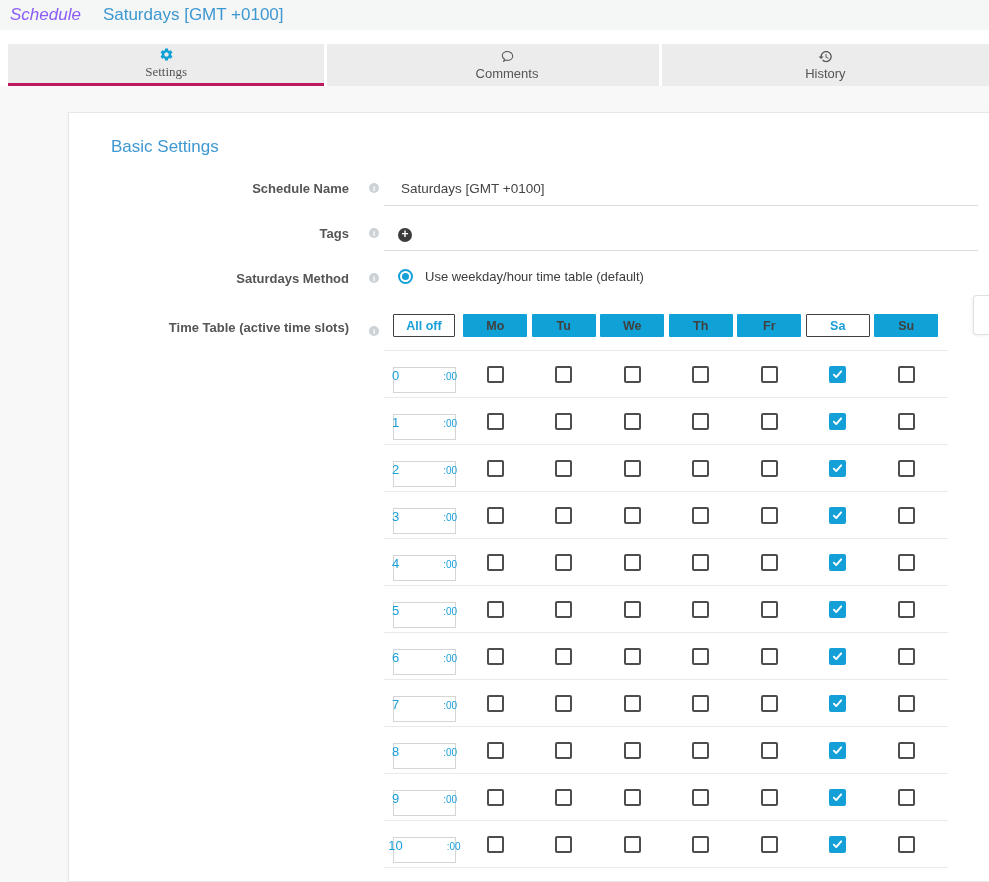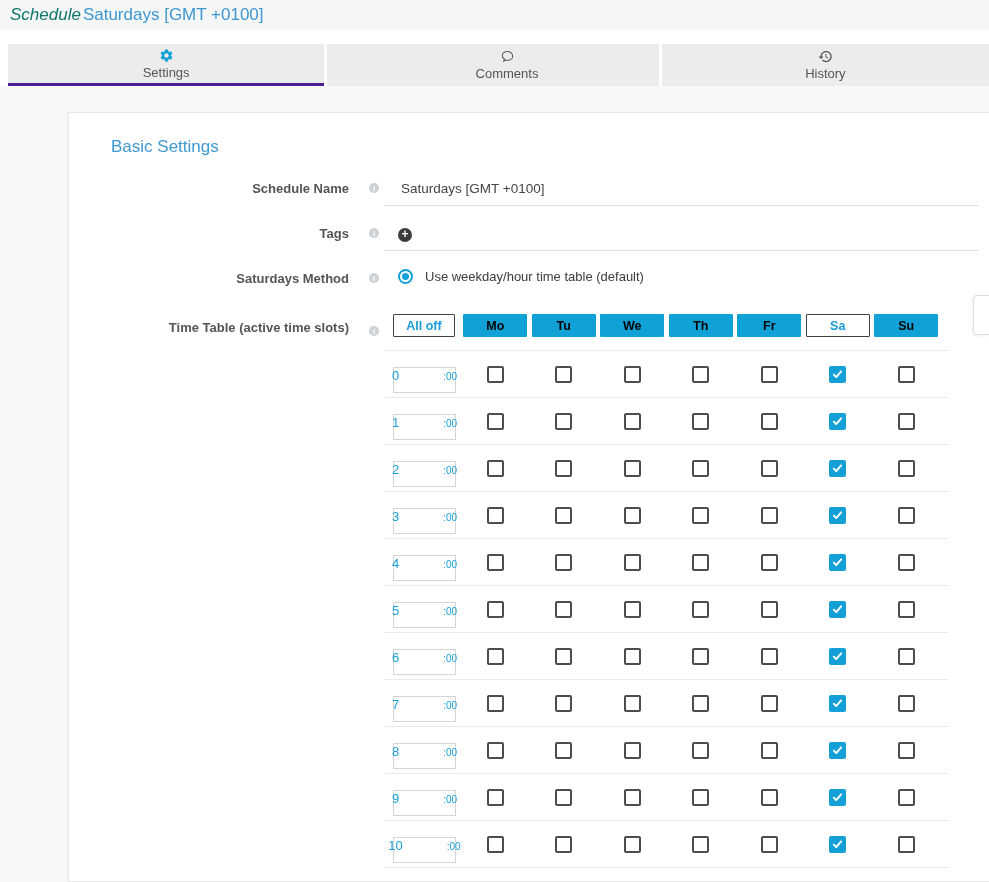--- a/index.html
+++ b/index.html
@@ -3,27 +3,27 @@
 <meta charset="utf-8">
 <style>
   * { margin:0; padding:0; box-sizing:border-box; }
   html,body { width:989px; height:882px; overflow:hidden; background:#fff;
     font-family:"Liberation Sans","DejaVu Sans",sans-serif; }
 
   
   .titlebar { height:30px; background:#f5f6f6; display:flex; align-items:center;
     padding-left:10px; }
   .titlebar .title { font-size:17px; color:#3d97d0; }
-  .titlebar .title em { font-style:italic; margin-right:2px; color:#0f766e; }
+  .titlebar .title em { font-style:italic; margin-right:22px; color:#8b5cf6; }
 
   
   .tabbar { display:flex; gap:3px; margin:14px 0 0 8px; height:42px; }
   .tab { background:#ececec; height:42px; display:flex; flex-direction:column;
     align-items:center; justify-content:center; gap:2px; cursor:pointer; }
-  .tab-settings { width:375px; border-bottom:3px solid #4c1d95; }
+  .tab-settings { width:375px; border-bottom:3px solid #be185d;font-family:Liberation Serif, serif; }
   .tab-comments { width:388px;padding-left:28px; }
   .tab-history  { width:388px; }
   .tab .tab-label { font-size:13px; color:#555; }
   .tab .tab-icon { height:15px; display:flex; align-items:center; }
   .tab .tab-icon svg { display:block; }
 
   
   .content { background:#f8f8f8; height:796px; padding:26px 8px 0 68px; }
   .card { background:#fff; border:1px solid #e7e7e7; box-shadow:0 1px 3px rgba(0,0,0,.05);
     width:950px; height:100%; padding:24px 0 0 42px; }
@@ -56,21 +56,21 @@
   .radio.checked::after { content:""; width:7px; height:7px; border-radius:50%;
     background:#14a0d8; }
   .radio-label { font-size:13px; color:#3c3c3c; margin-left:12px; }
 
   
   .tt-header { display:flex; align-items:center; margin-bottom:13px; }
   .time-cell { width:77px; padding-left:9px; flex:none; }
   .day-col { width:68.5px; display:flex; justify-content:center; flex:none; }
   .day-btn { width:64px; height:23px; font-size:12.5px; font-weight:700; border:none;
     border-radius:1px; cursor:pointer; font-family:inherit; }
-  .day-btn.on { background:#10a1d7; color:#000000;text-align:center; }
+  .day-btn.on { background:#10a1d7; color:#404040;text-align:center; }
   .day-btn.off, .alloff-btn { background:#fff; color:#189ed8; border:1px solid #404040; }
   .alloff-btn { width:62px; height:23px; font-size:12.5px; font-weight:700;
     border-radius:1px; cursor:pointer; font-family:inherit; }
 
   .tt-rows { border-top:1px solid #e9e9e9; width:564px; }
   .tt-row { height:47px; display:flex; align-items:center;
     border-bottom:1px solid #e9e9e9; }
   .hour-btn { width:63px; height:26px; background:#fff; border:1px solid #d5d5d5;
     color:#189ed8; cursor:pointer; font-family:inherit; transform:translateY(5px);
     display:inline-flex; align-items:baseline; justify-content:center; }

